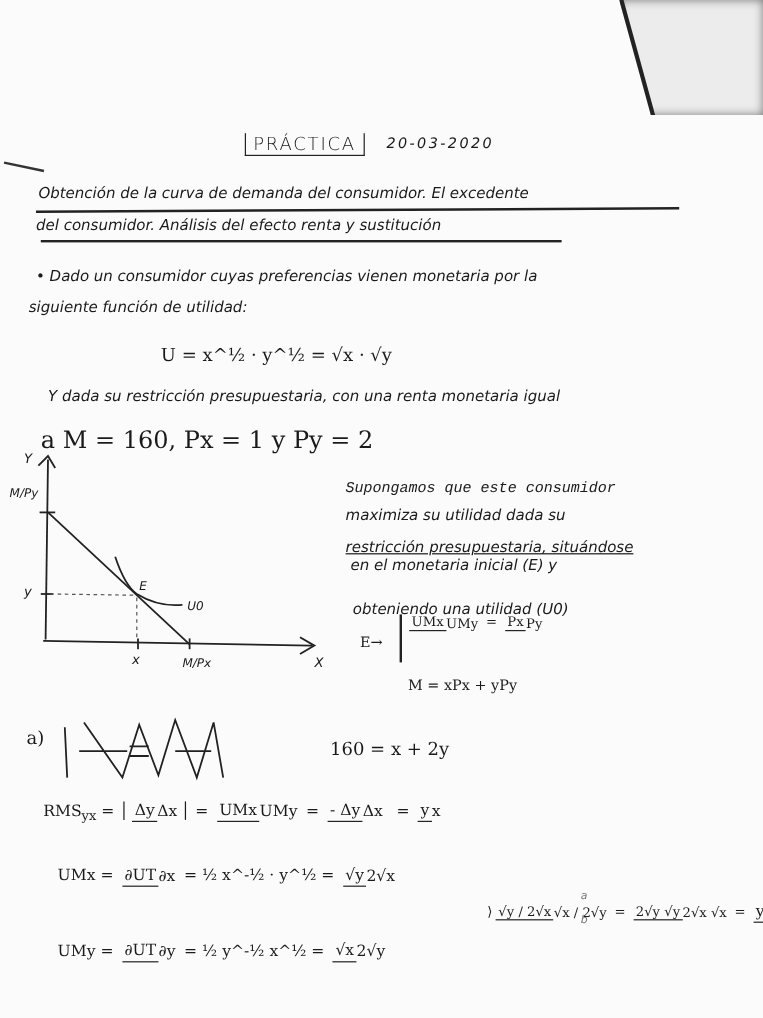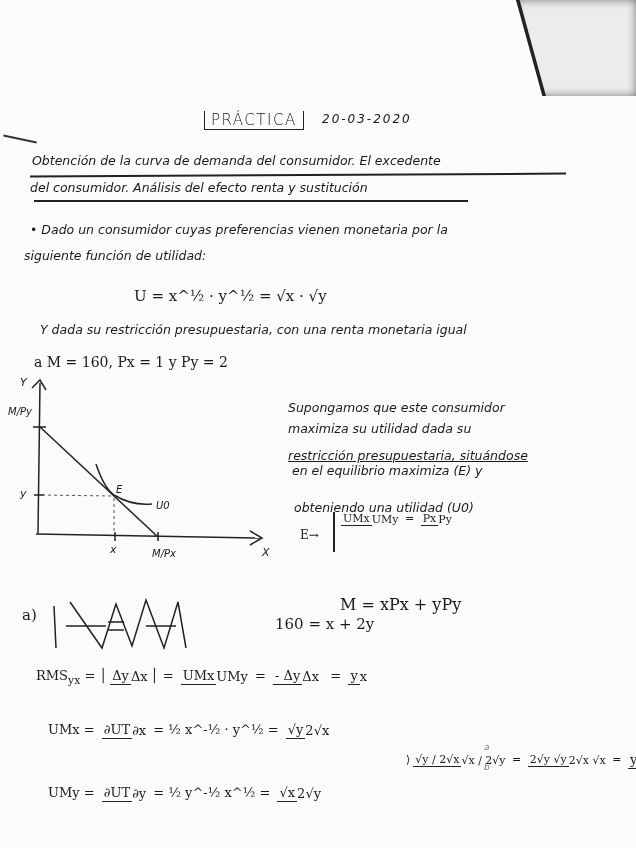--- a/index.html
+++ b/index.html
@@ -19,21 +19,21 @@
     position:absolute; right:0; top:0; width:120px; height:96px;
     clip-path: polygon(0 0, 3% 0, 25% 100%, 22% 100%);
     background:#222;
   }
   .hw { position:absolute; white-space:nowrap; font-family:"DejaVu Sans", sans-serif; font-style:italic; font-weight:300; }
   .title-box { position:absolute; left:204px; top:111px; border:1.5px solid #222; border-top:none; padding:0 6px; font-size:15px; letter-spacing:1.5px; font-style:normal; }
   .title-date { position:absolute; left:322px; top:112px; font-size:12px; letter-spacing:2px; }
   .pen-mark { position:absolute; left:3px; top:138px; width:34px; height:2px; background:#333; transform:rotate(12deg); }
   .underline { position:absolute; height:1.5px; background:#222; }
   .line { font-size:12.5px; }
-  .math { font-style:normal; font-family:"DejaVu Serif", serif; font-size:14px; }
+  .math { font-style:normal; font-family:"DejaVu Serif", serif; font-size:20px; }
   .frac { display:inline-flex; flex-direction:row; align-items:center; vertical-align:middle; margin:0 3px; }
   .frac > span:first-child { border-bottom:1.3px solid #222; padding:0 2px; }
   .frac > span { line-height:1.2; }
   svg.graph { position:absolute; left:0; top:375px; }
   .system-bar { position:absolute; left:333px; top:512px; width:1.5px; height:40px; background:#222; }
   .scribble { position:absolute; left:46px; top:598px; }
 </style>
 </head>
 <body>
 
@@ -78,40 +78,40 @@
 </svg>
 <div class="hw" style="left:20px;top:376px;font-size:11px;">Y</div>
 <div class="hw" style="left:262px;top:546px;font-size:11px;">X</div>
 <div class="hw" style="left:8px;top:406px;font-size:10px;">M/Py</div>
 <div class="hw" style="left:152px;top:548px;font-size:10px;">M/Px</div>
 <div class="hw" style="left:20px;top:487px;font-size:11px;">y</div>
 <div class="hw" style="left:110px;top:543px;font-size:11px;">x</div>
 <div class="hw" style="left:116px;top:484px;font-size:10px;">E</div>
 <div class="hw" style="left:156px;top:500px;font-size:10px;text-align:center;">U0</div>
 
-<div class="hw line" style="left:288px;top:400px;">Supongamos que este consumidor</div>
+<div class="hw line" style="left:288px;top:400px;font-family:Liberation Mono, monospace;">Supongamos que este consumidor</div>
 <div class="hw line" style="left:288px;top:421px;">maximiza su utilidad dada su</div>
 <div class="hw line" style="left:288px;top:448px;text-decoration:underline;">restricción presupuestaria, situándose</div>
-<div class="hw line" style="left:292px;top:463px;">en el equilibrio maximiza (E) y</div>
+<div class="hw line" style="left:292px;top:463px;">en el monetaria inicial (E) y</div>
 <div class="hw line" style="left:294px;top:500px;">obteniendo una utilidad (U0)</div>
 
 <div class="hw math" style="left:300px;top:528px;font-size:12px;">E→</div>
 <div class="system-bar"></div>
 <div class="hw math" style="left:338px;top:512px;font-size:11px;">
   <span class="frac">
       <span>UMx</span>
       <span>UMy</span>
     </span>
   =
   <span class="frac">
       <span>Px</span>
       <span>Py</span>
     </span>
 </div>
-<div class="hw math" style="left:340px;top:564px;font-size:16px;margin-top:31px;">M = xPx + yPy</div>
+<div class="hw math" style="left:340px;top:564px;font-size:12px;">M = xPx + yPy</div>
 
 <div class="hw math" style="left:22px;top:606px;font-size:15px;">a)</div>
 <svg class="scribble" width="160" height="56">
   <path d="M8 8 L10 50 M24 4 L56 50 L70 6 L86 48 L100 2 L118 50 L132 4 L140 50 M20 28 L60 28 M100 28 L130 28 M62 24 L78 24 M62 32 L78 32" stroke="#222" stroke-width="1.5" fill="none"></path>
 </svg>
 <div class="hw math" style="left:275px;top:615px;font-size:15px;">160 = x + 2y</div>
 
 <div class="hw math" style="left:36px;top:668px;font-size:13px;">
   <span>RMS</span><sub>yx</sub> =
   │<span class="frac">

